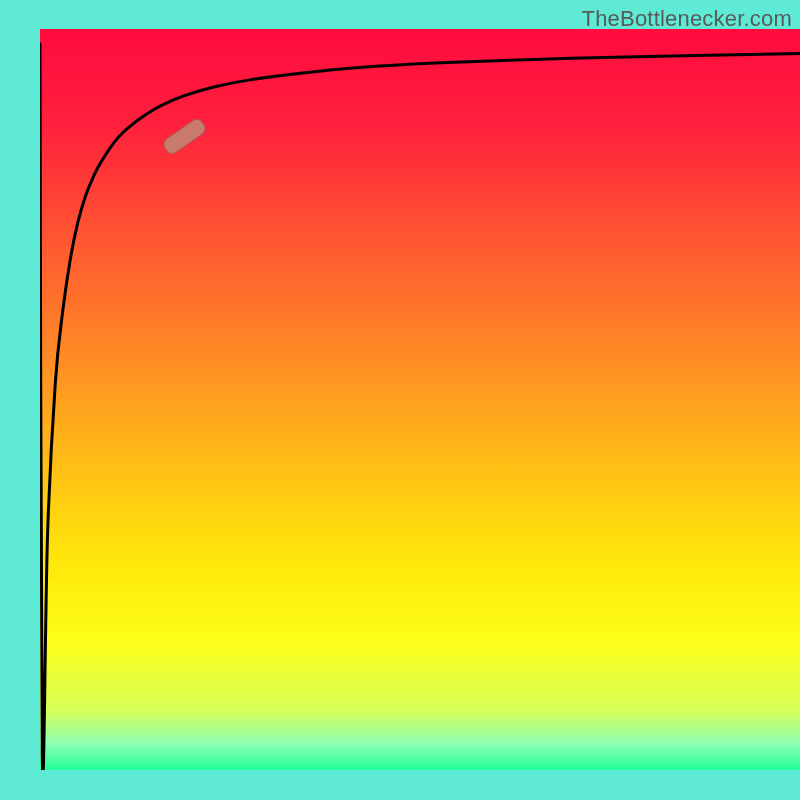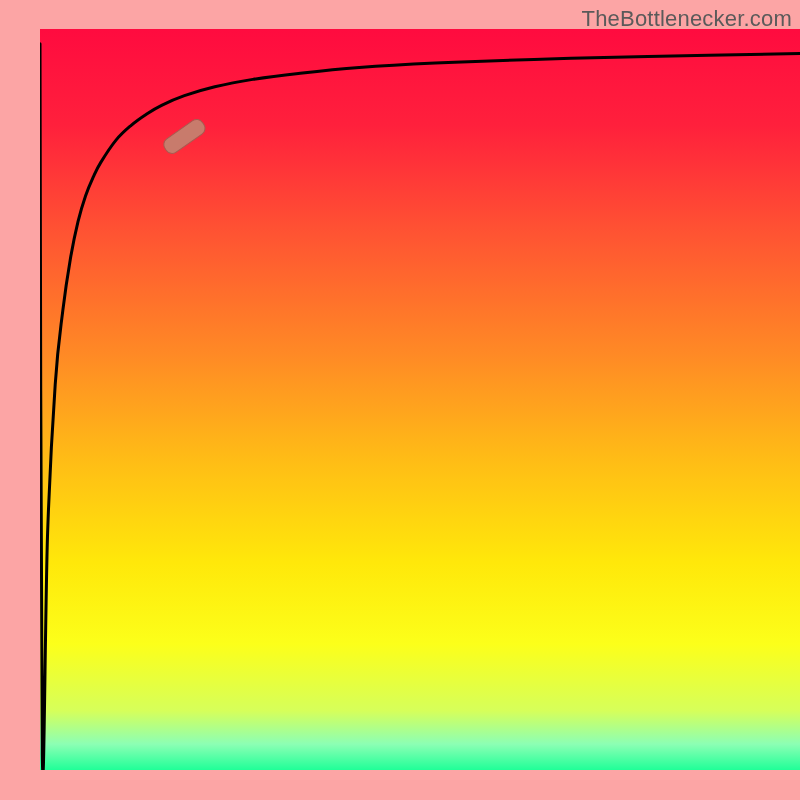--- a/index.html
+++ b/index.html
@@ -8,21 +8,21 @@
     width: 800px;
     height: 800px;
     overflow: hidden;
     background: #000;
     font-family: Arial, Helvetica, sans-serif;
   }
   .frame {
     position: relative;
     width: 800px;
     height: 800px;
-    background: #fca5a5;
+    background: #5eead4;
   }
   .plot-area {
     position: absolute;
     left: 40px;
     top: 29px;
     width: 760px;
     height: 741px;
   }
   .gradient-bg {
     position: absolute;

